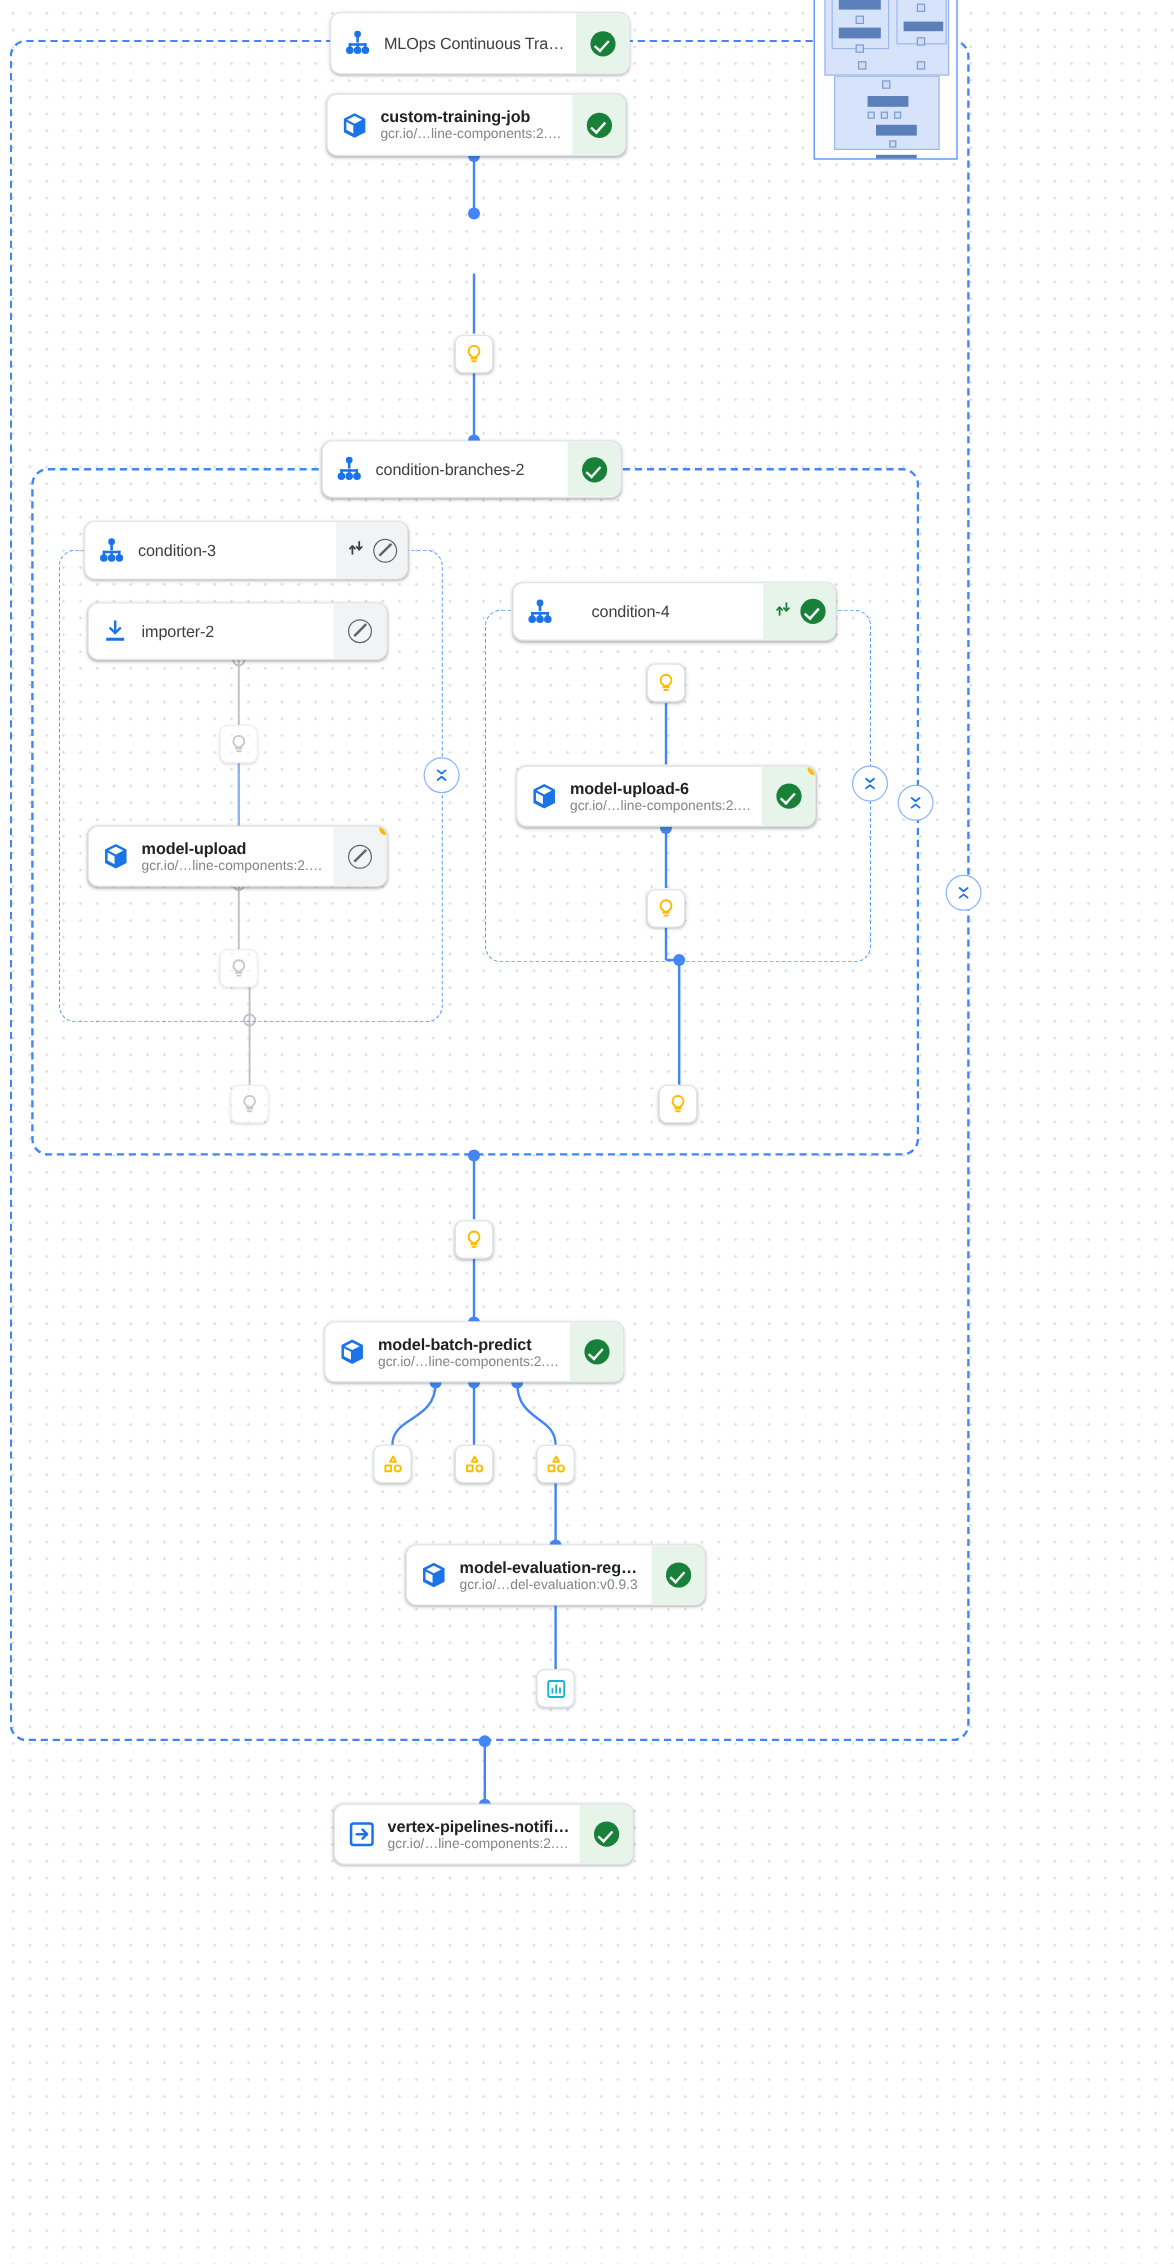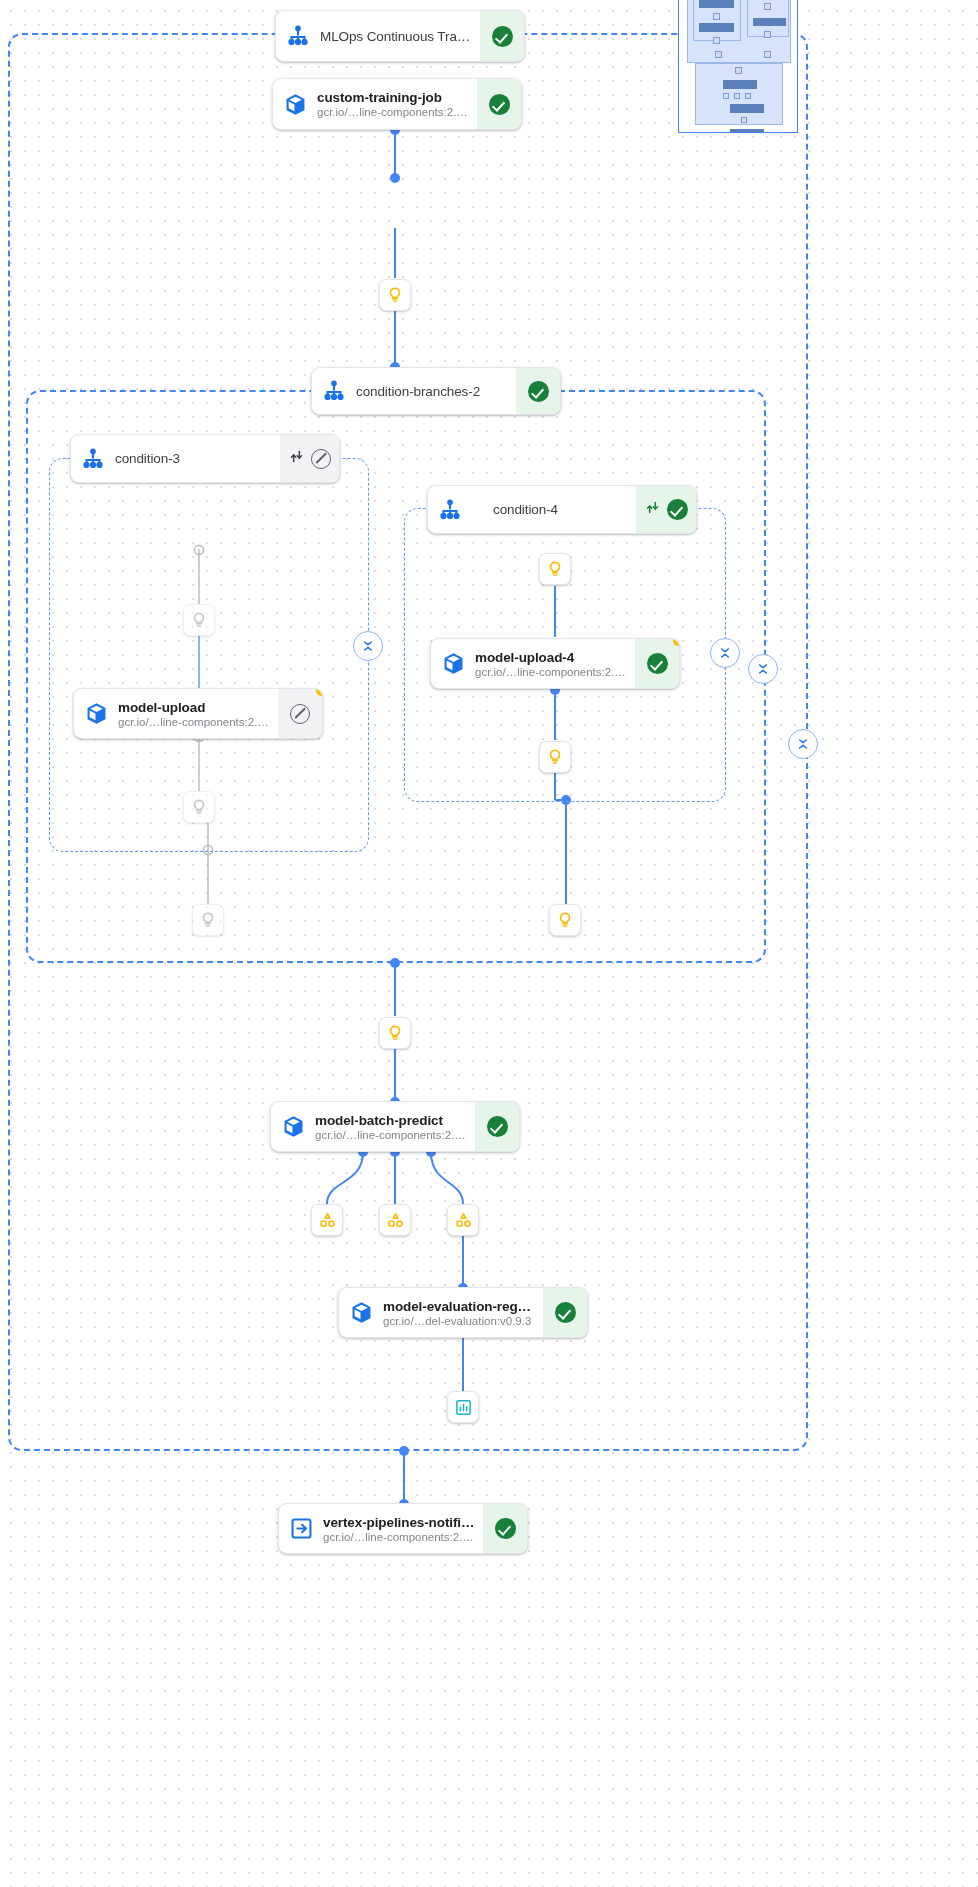--- a/index.html
+++ b/index.html
@@ -251,21 +251,21 @@
     <div class="ntext">
       <div class="ntitle">custom-training-job</div>
       <div class="nsub">gcr.io/…line-components:2.6.0</div>
     </div>
     <div class="nstatus ok">
       <span class="check"></span>
     </div>
   </div>
 
 
-  <div class="node" style="left:268px; top:367px; width:250px; height:48px;margin-left:43px;">
+  <div class="node" style="left:268px; top:367px; width:250px; height:48px;">
     <div class="nicon">
       <svg width="26" height="26" viewBox="0 0 24 24" fill="#1a73e8">
         <circle cx="12" cy="5" r="2.6"></circle>
         <circle cx="6" cy="17.5" r="2.9"></circle>
         <circle cx="12" cy="17.5" r="2.9"></circle>
         <circle cx="18" cy="17.5" r="2.9"></circle>
         <path d="M11 6.5h2v5h-2z"></path>
         <path d="M5.2 12h13.6v1.9H5.2z"></path>
         <path d="M5.2 12h1.9v3.2H5.2zM11.1 12h1.9v3.2h-1.9zM16.9 12h1.9v3.2h-1.9z"></path>
       </svg>
@@ -299,20 +299,34 @@
           <path d="M16 5v9"></path>
             <path d="M13 11l3 3 3-3"></path>
           <path d="M8 19V10"></path>
             <path d="M5 13l3-3 3 3"></path>
         </svg>
       </span>
       <span class="blocked"></span>
     </div>
   </div>
 
+  <div class="node" style="left:73px; top:502px; width:250px; height:48px;">
+    <div class="nicon">
+      <svg width="24" height="24" viewBox="0 0 24 24" fill="#1a73e8">
+        <path d="M11 3h2v8.2l3-3 1.4 1.4L12 15 6.6 9.6 8 8.2l3 3Z"></path>
+        <path d="M4.5 17.5h15V20h-15z"></path>
+      </svg>
+    </div>
+    <div class="ntext">
+      <div class="ntitle reg">importer-2</div>
+    </div>
+    <div class="nstatus grey">
+      <span class="blocked"></span>
+    </div>
+  </div>
 
   <div class="node" style="left:73px; top:688px; width:250px; height:51px;">
     <div class="nicon">
       <svg width="25" height="25" viewBox="0 0 24 24" fill="#1a73e8">
         <path d="M12 2.2 3.4 6.6v10.8L12 21.8l8.6-4.4V6.6Zm0 2.3 6 3-6 3.1-6-3.1Zm-6.6 4.6 5.6 2.9v6.4l-5.6-2.9Z"></path>
       </svg>
     </div>
     <div class="ntext">
       <div class="ntitle">model-upload</div>
       <div class="nsub">gcr.io/…line-components:2.6.0</div>
@@ -351,21 +365,21 @@
     </div>
   </div>
 
   <div class="node" style="left:430px; top:638px; width:250px; height:51px;">
     <div class="nicon">
       <svg width="25" height="25" viewBox="0 0 24 24" fill="#1a73e8">
         <path d="M12 2.2 3.4 6.6v10.8L12 21.8l8.6-4.4V6.6Zm0 2.3 6 3-6 3.1-6-3.1Zm-6.6 4.6 5.6 2.9v6.4l-5.6-2.9Z"></path>
       </svg>
     </div>
     <div class="ntext">
-      <div class="ntitle">model-upload-4</div>
+      <div class="ntitle">model-upload-6</div>
       <div class="nsub">gcr.io/…line-components:2.6.0</div>
     </div>
     <div class="nstatus ok">
       <span class="check"></span>
     </div>
     <span class="warn-dot" style="right:-5px; top:-4px;"></span>
   </div>
 
   <div class="node" style="left:270px; top:1101px; width:250px; height:51px;">
     <div class="nicon">

